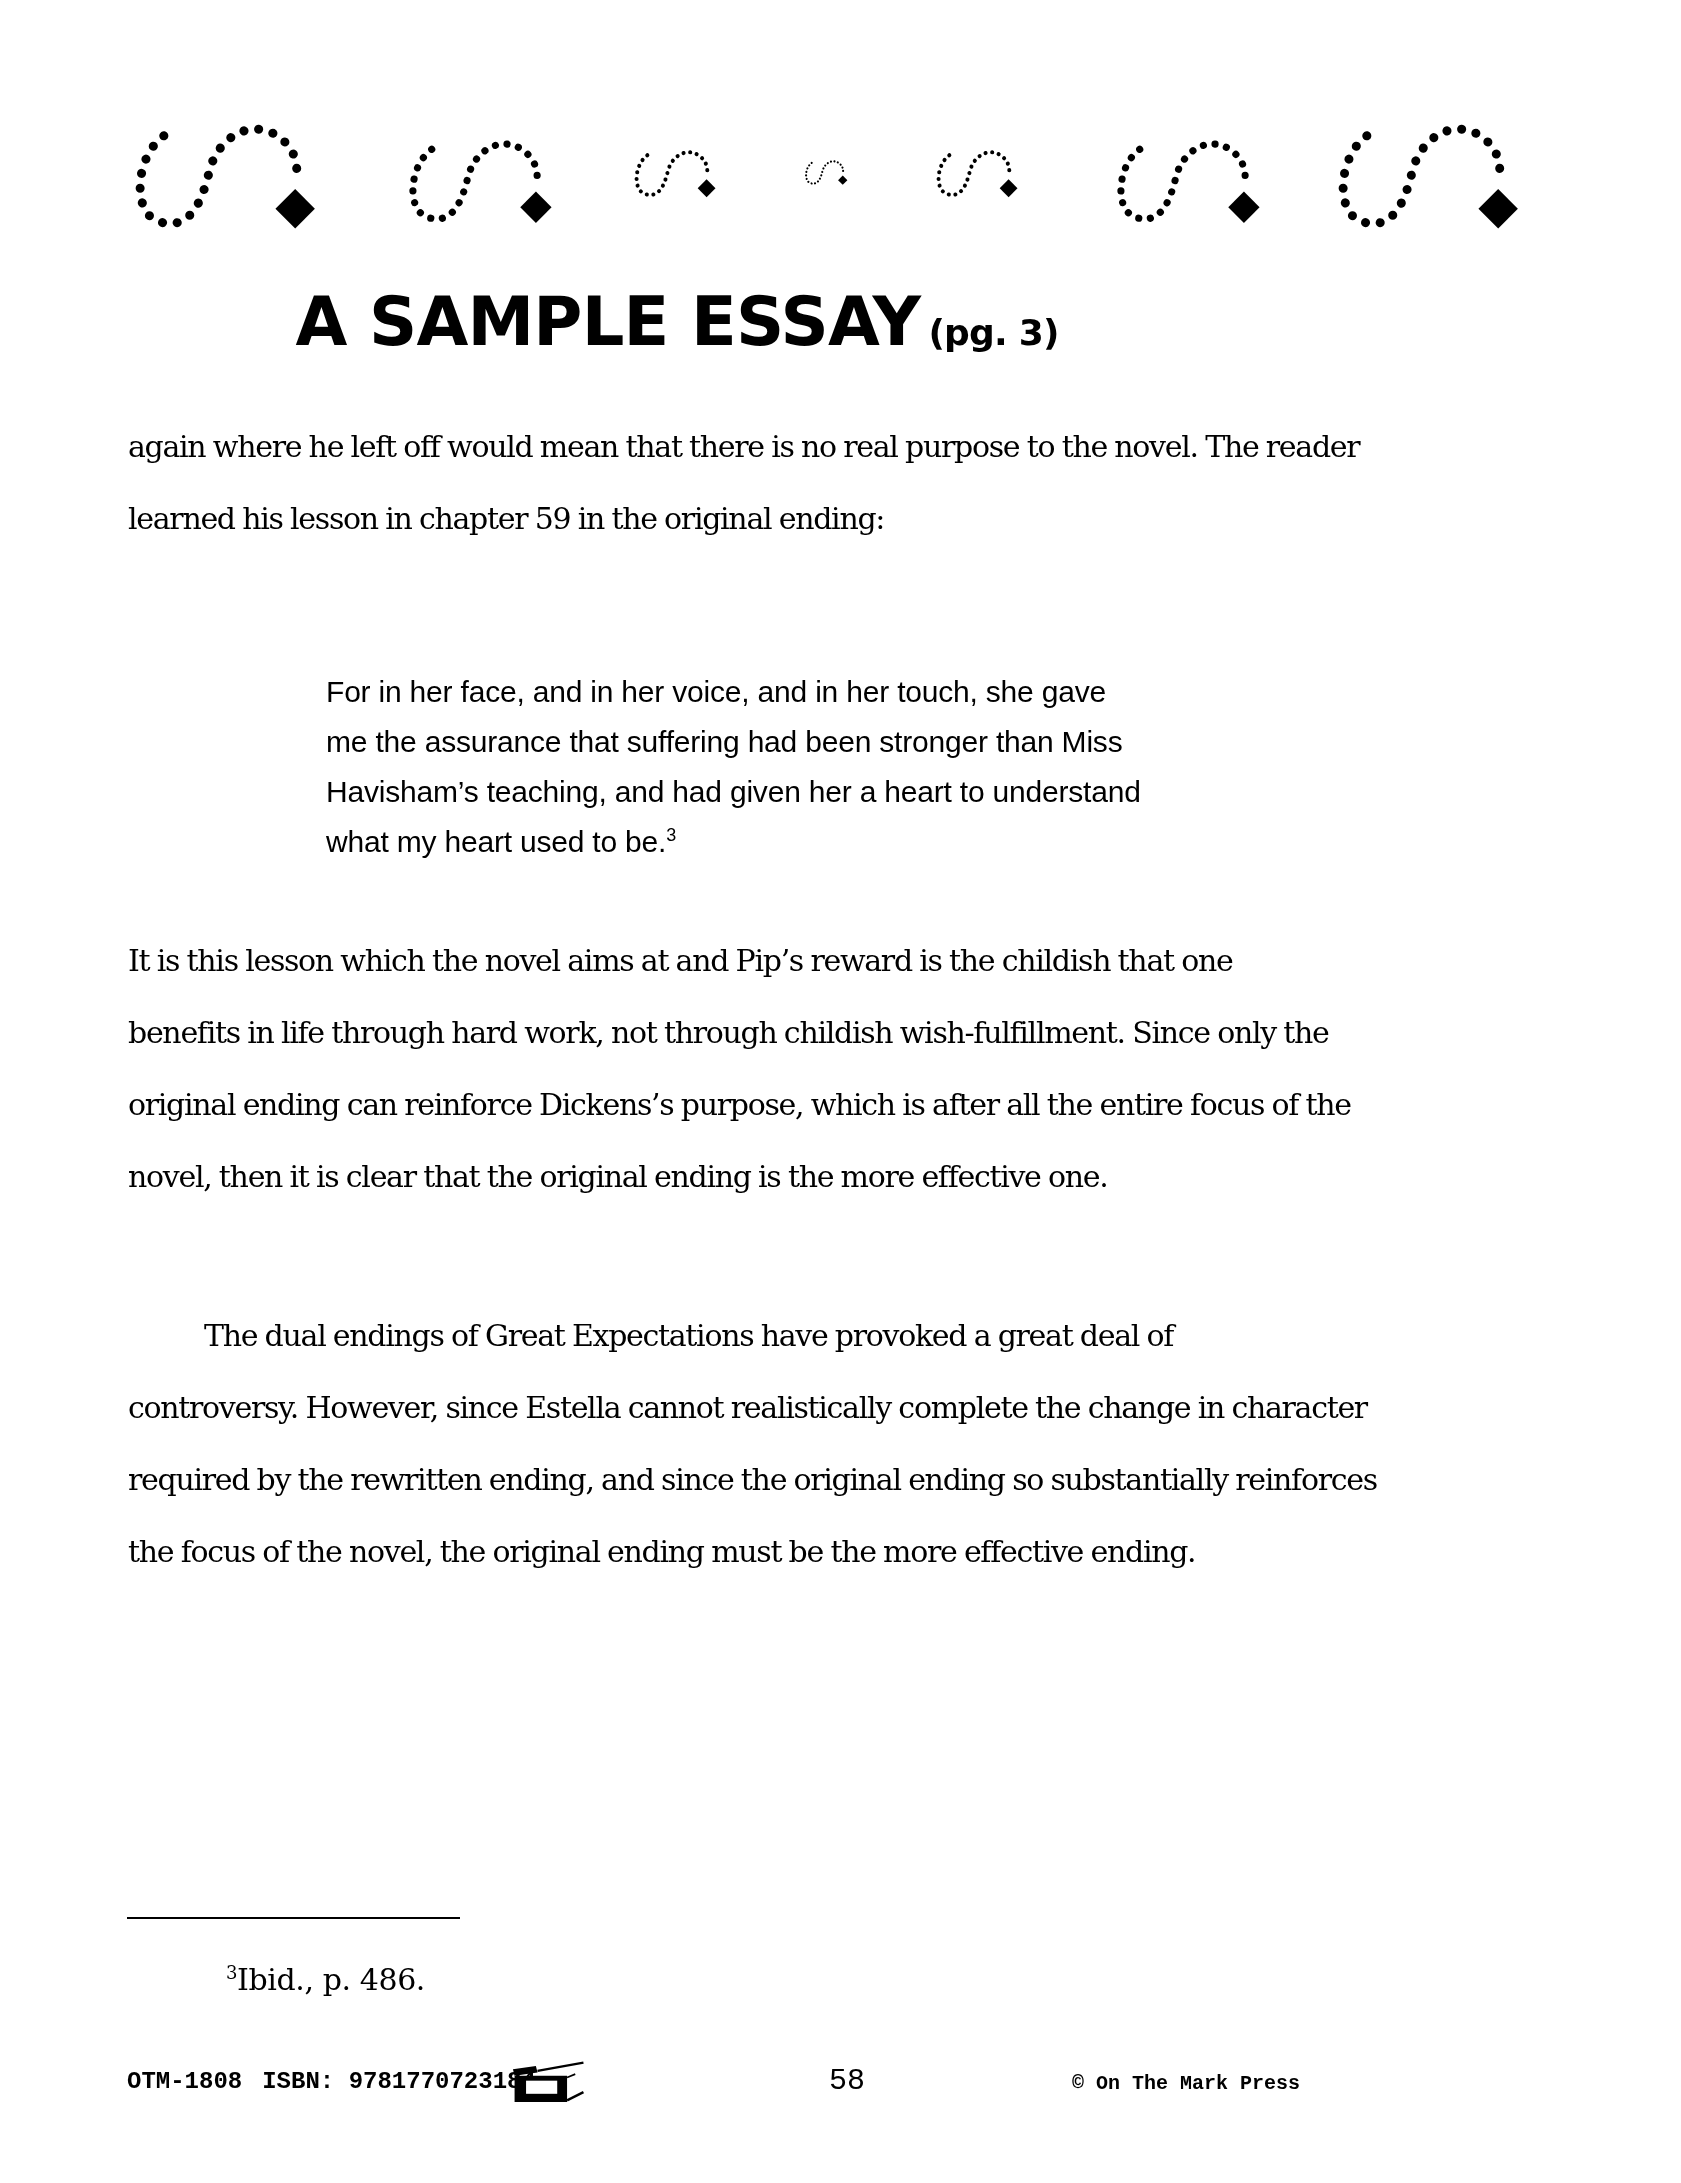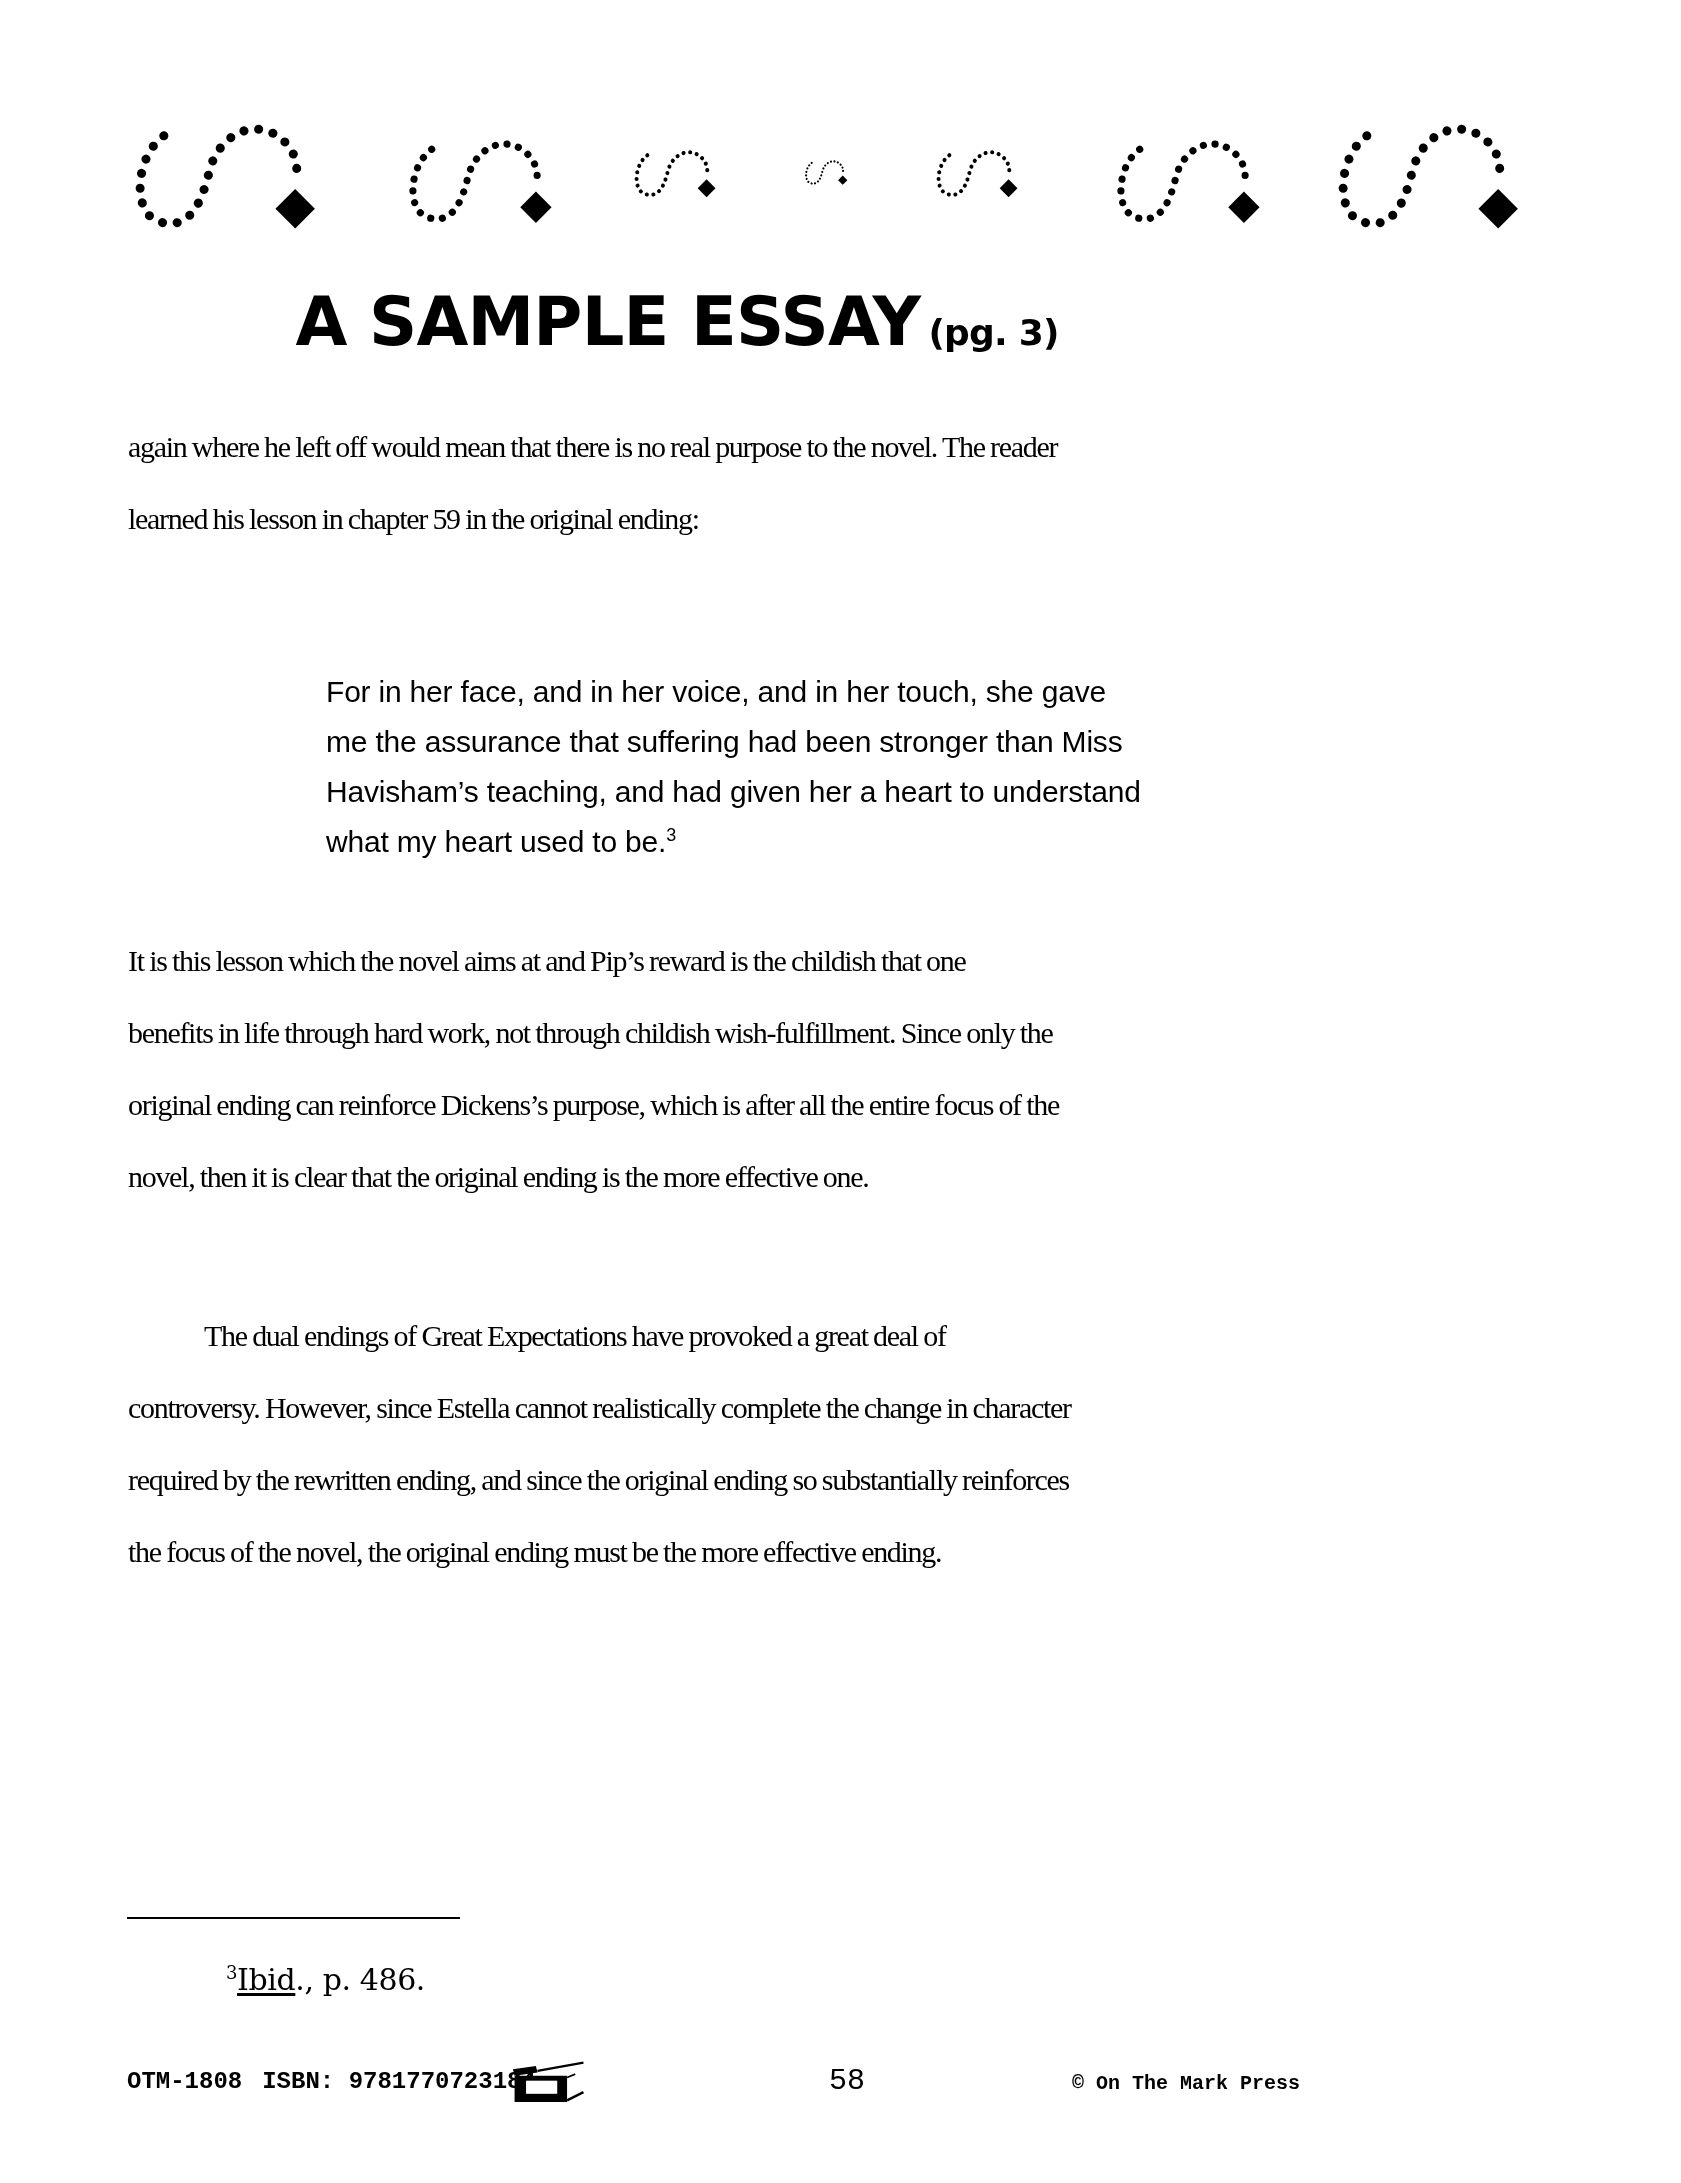--- a/index.html
+++ b/index.html
@@ -50,21 +50,20 @@
       width: 1445px;
       font-family: "DejaVu Serif", serif;
       font-size: 30px;
       letter-spacing: -1.3px;
       word-spacing: -0.8px;
       white-space: nowrap;
     }
     .body-text .line {
       height: 72px;
       line-height: 72px;
-      font-family: Liberation Serif, serif;
     }
     .quote {
       position: absolute;
       left: 326px;
       top: 667px;
       font-family: "Liberation Sans", sans-serif;
       font-size: 30px;
       letter-spacing: -0.2px;
       white-space: nowrap;
     }
@@ -88,21 +87,20 @@
     .footnote {
       position: absolute;
       left: 226px;
       top: 1962px;
       font-family: "DejaVu Serif", serif;
       font-size: 30px;
       letter-spacing: -0.4px;
       white-space: nowrap;
     }
     .footnote .ibid {
-      text-decoration: underline;
       text-underline-offset: 3.3px;
     }
     .footer {
       position: absolute;
       top: 2061px;
       left: 0;
       width: 1430px;
       height: 41px;
       font-family: Liberation Mono, monospace;
     }

